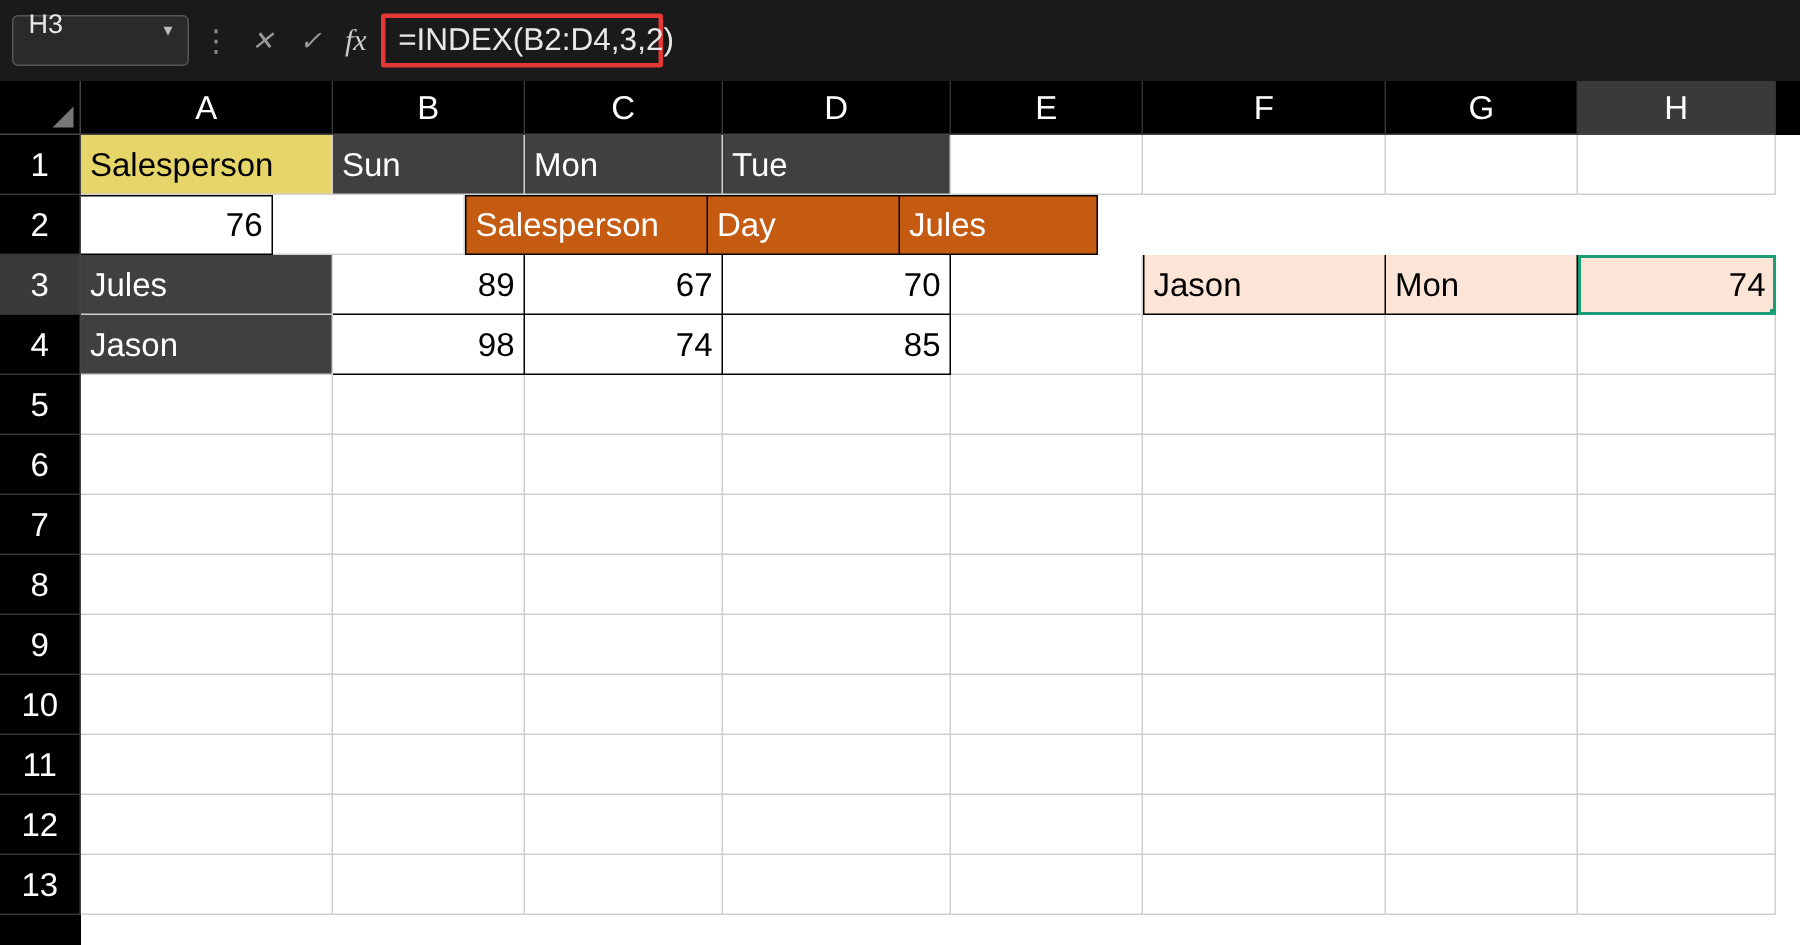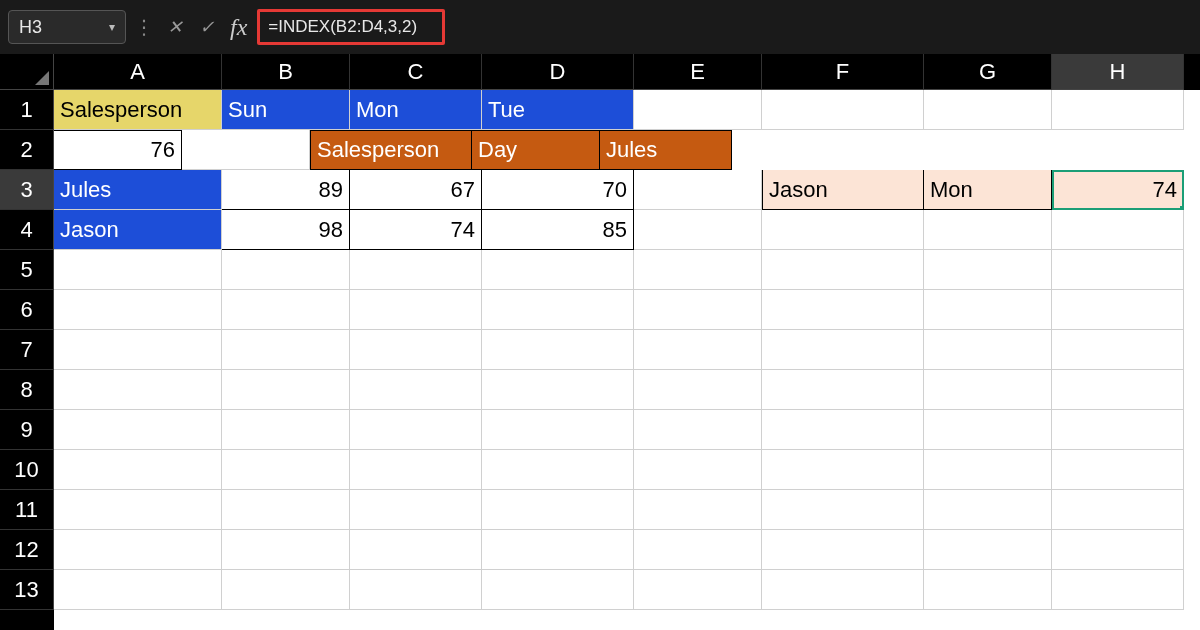--- a/index.html
+++ b/index.html
@@ -20,21 +20,21 @@
   }
   .name-box {
     background: #2a2a2a;
     border: 1px solid #555;
     border-radius: 4px;
     color: #e8e8e8;
     font-size: 18px;
     padding: 16px 10px;
     width: 118px;
     display: flex;
-    align-items: center;
+    align-items: flex-end;
     justify-content: space-between;
     height: 34px;
   }
   .name-box .chev {
     font-size: 12px;
     color: #bbb;
   }
   .fbar-sep {
     color: #888;
     font-size: 20px;
@@ -44,29 +44,29 @@
     color: #999;
     font-size: 18px;
     width: 26px;
     text-align: center;
     cursor: pointer;
     font-style: italic;
   }
   .fx-label {
     color: #ccc;
     font-style: italic;
-    font-size: 24px;
+    font-size: 20px;
     font-family: 'Times New Roman', serif;
     padding: 0 4px;
   }
   .formula-input {
     flex: 1;
     background: #1a1a1a;
     color: #e8e8e8;
-    font-size: 17px;
+    font-size: 21px;
     padding: 6px 8px;
     border: 3px solid #e53935;
     border-radius: 2px;
     height: 36px;
     max-width: 188px;
     display: flex;
     align-items: center;
   }
 
   .sheet {
@@ -154,21 +154,21 @@
     background: #fff;
     color: #000;
     overflow: hidden;
     white-space: nowrap;
   }
   .cell.num { justify-content: flex-end; }
   .cell.bordered { border: 1px solid #000; border-top: none; border-left: none; }
   .cell.bordered-top { border-top: 1px solid #000; }
   .cell.bordered-left { border-left: 1px solid #000; }
   .hdr-corner { background: #e6d66a; color: #000; }
-  .hdr-olive  { background: #1d4ed8; color: #fff; }
+  .hdr-olive  { background: #404040; color: #fff; }
   .hdr-orange { background: #c55a11; color: #fff; }
   .hdr-peach  { background: #fce4d6; color: #000; }
 
   .selected-cell {
     outline: 2px solid #1b9e77;
     outline-offset: -2px;
     position: relative;
   }
   .selected-cell::after {
     content: '';

